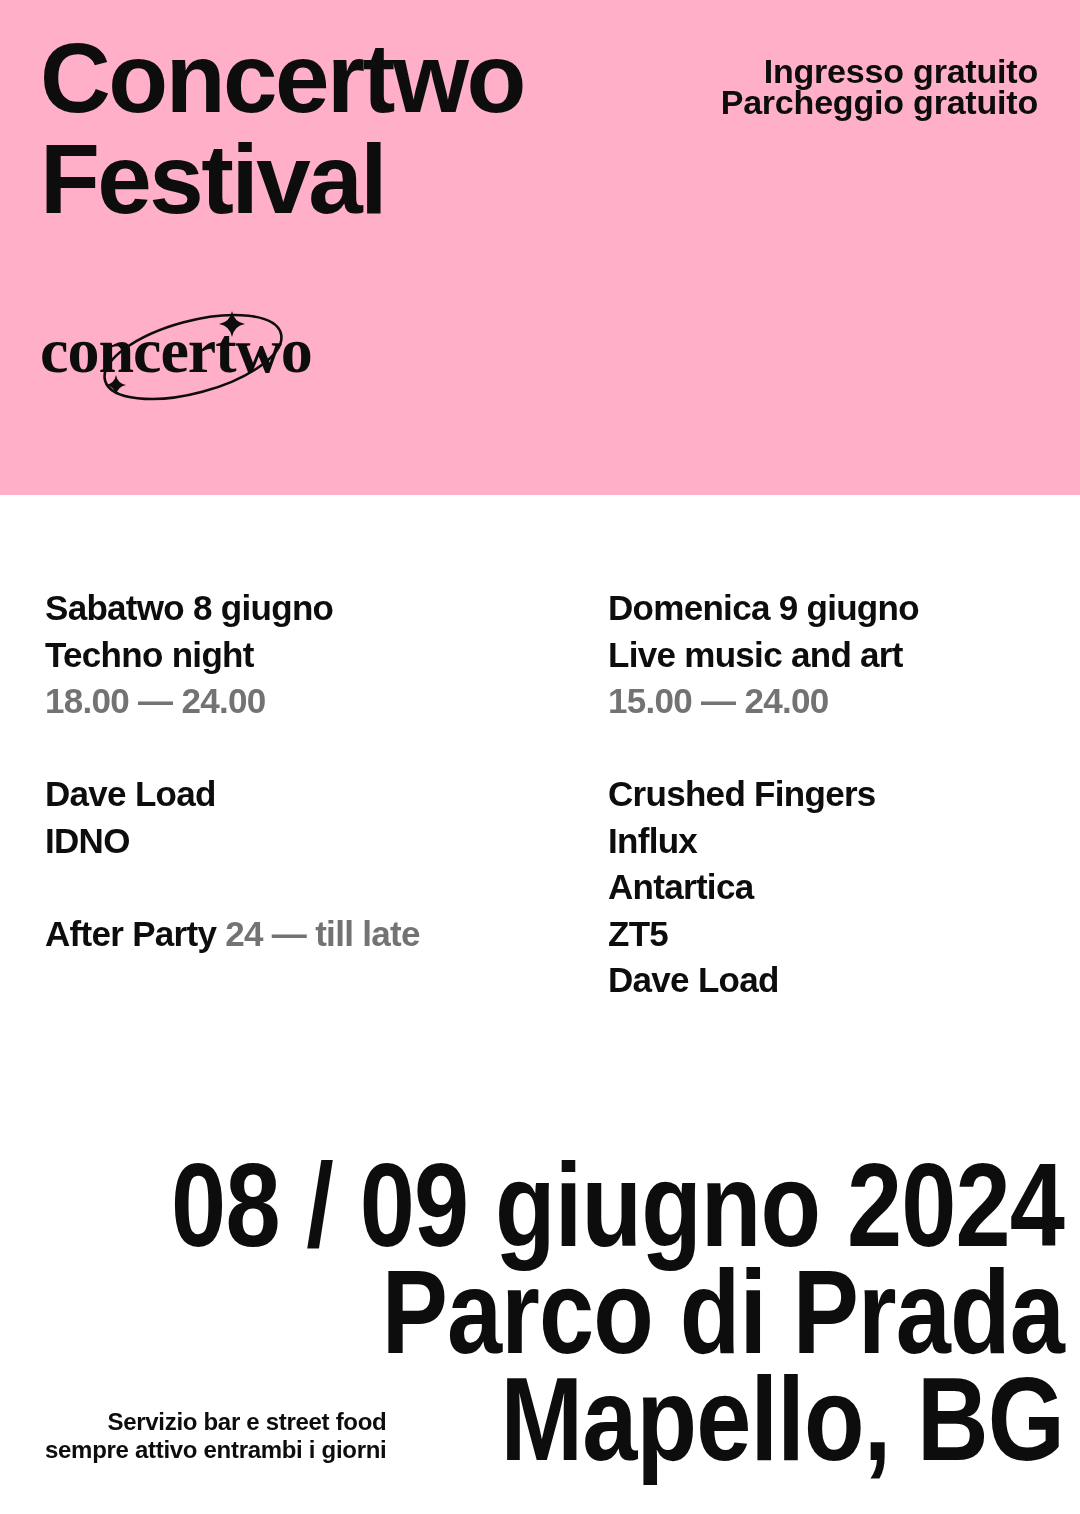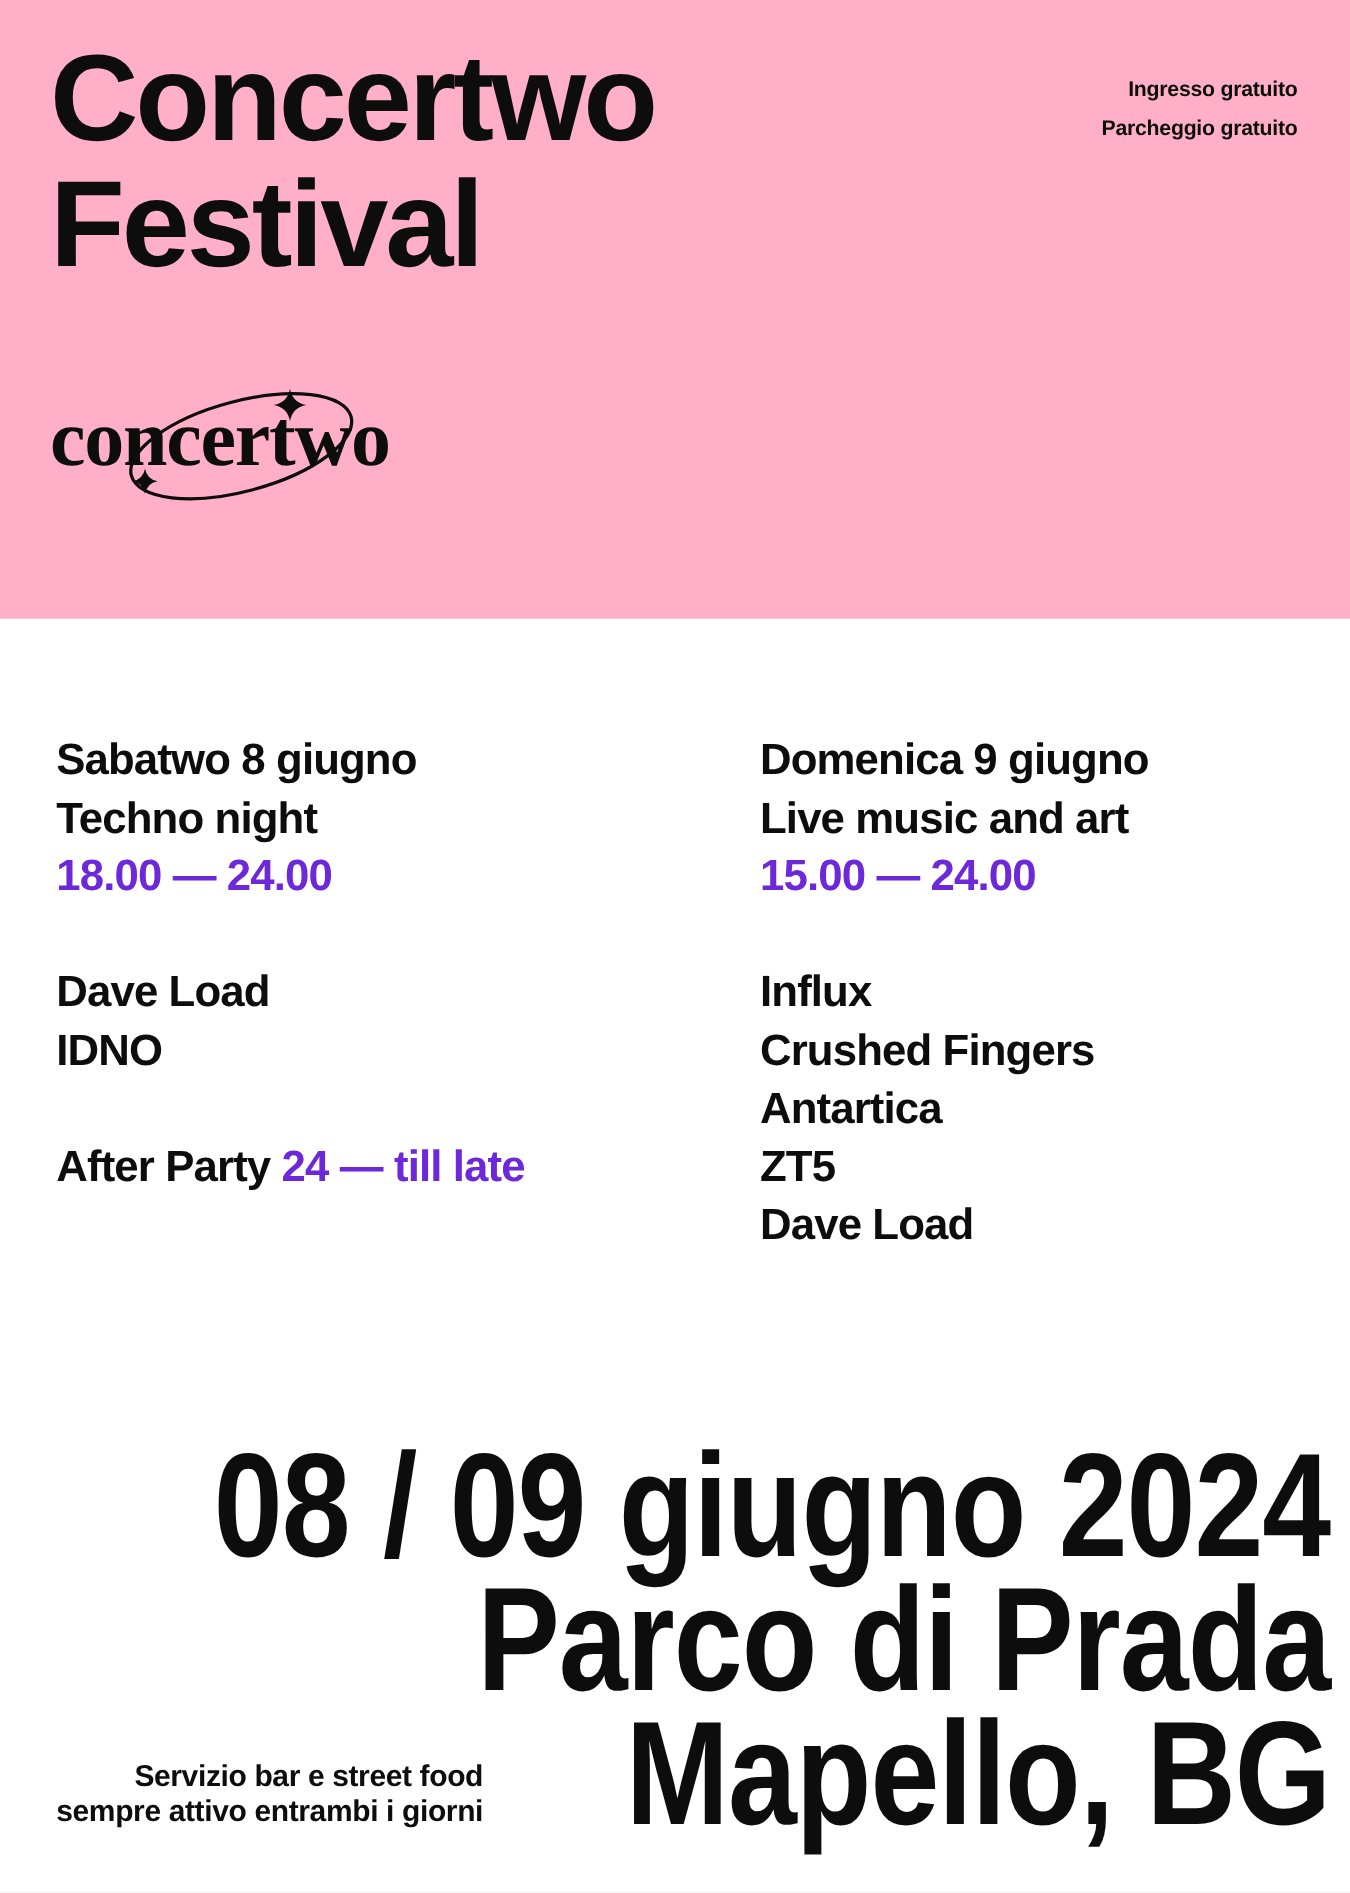--- a/index.html
+++ b/index.html
@@ -10,35 +10,35 @@
   }
   
   .hero{position:absolute;left:0;top:0;width:1080px;height:495px;background:#ffb0c8;}
   .title{
     position:absolute;left:40px;top:28px;
     font-size:98px;line-height:101px;font-weight:600;letter-spacing:-2.5px;
   }
   .title span{display:block;}
   .hero-info{
     position:absolute;right:42px;top:56px;text-align:right;
-    font-size:17px;line-height:31px;font-weight:600;letter-spacing:-0.2px;
+    font-size:34px;line-height:31px;font-weight:600;letter-spacing:-0.2px;
   }
   .hero-info span{display:block;}
   .logo-text{
     position:absolute;left:40px;top:316px;
     font-family:"Liberation Serif",serif;font-weight:700;
     font-size:64px;line-height:70px;letter-spacing:-1px;
   }
   .logo-orbit{position:absolute;left:95px;top:305px;width:220px;height:105px;}
   
   .col{position:absolute;top:585px;font-size:35px;line-height:46.5px;font-weight:700;letter-spacing:-0.7px;}
   .col-left{left:45px;}
   .col-right{left:560px;margin-left:48px;}
   .row{display:block;min-height:46.5px;}
-  .pink-text{color:#6d28d9;}
+  .pink-text{color:#737373;}
   
   .big-block{
     position:absolute;right:45px;top:1152px;text-align:right;
     font-size:118px;font-weight:700;letter-spacing:-1px;
   }
   .big-line{display:block;line-height:107px;transform:scaleX(0.84);transform-origin:right center;white-space:nowrap;}
   .service{
     position:absolute;left:45px;top:1408px;
     font-size:24px;line-height:28px;font-weight:600;letter-spacing:-0.3px;text-align:right;
   }
@@ -84,22 +84,22 @@
     <span class="row">IDNO</span>
     <span class="row"></span>
     <span class="row"><span>After Party </span><span class="pink-text">24 — till late</span></span>
   </div>
 
   <div class="col col-right">
     <span class="row">Domenica 9 giugno</span>
     <span class="row">Live music and art</span>
     <span class="row pink-text">15.00 — 24.00</span>
     <span class="row"></span>
+    <span class="row">Crushed Fingers</span>
     <span class="row">Influx</span>
-    <span class="row">Crushed Fingers</span>
     <span class="row">Antartica</span>
     <span class="row">ZT5</span>
     <span class="row">Dave Load</span>
   </div>
 
   <div class="big-block">
     <span class="big-line">08 / 09 giugno 2024</span>
     <span class="big-line">Parco di Prada</span>
     <span class="big-line">Mapello, BG</span>
   </div>

